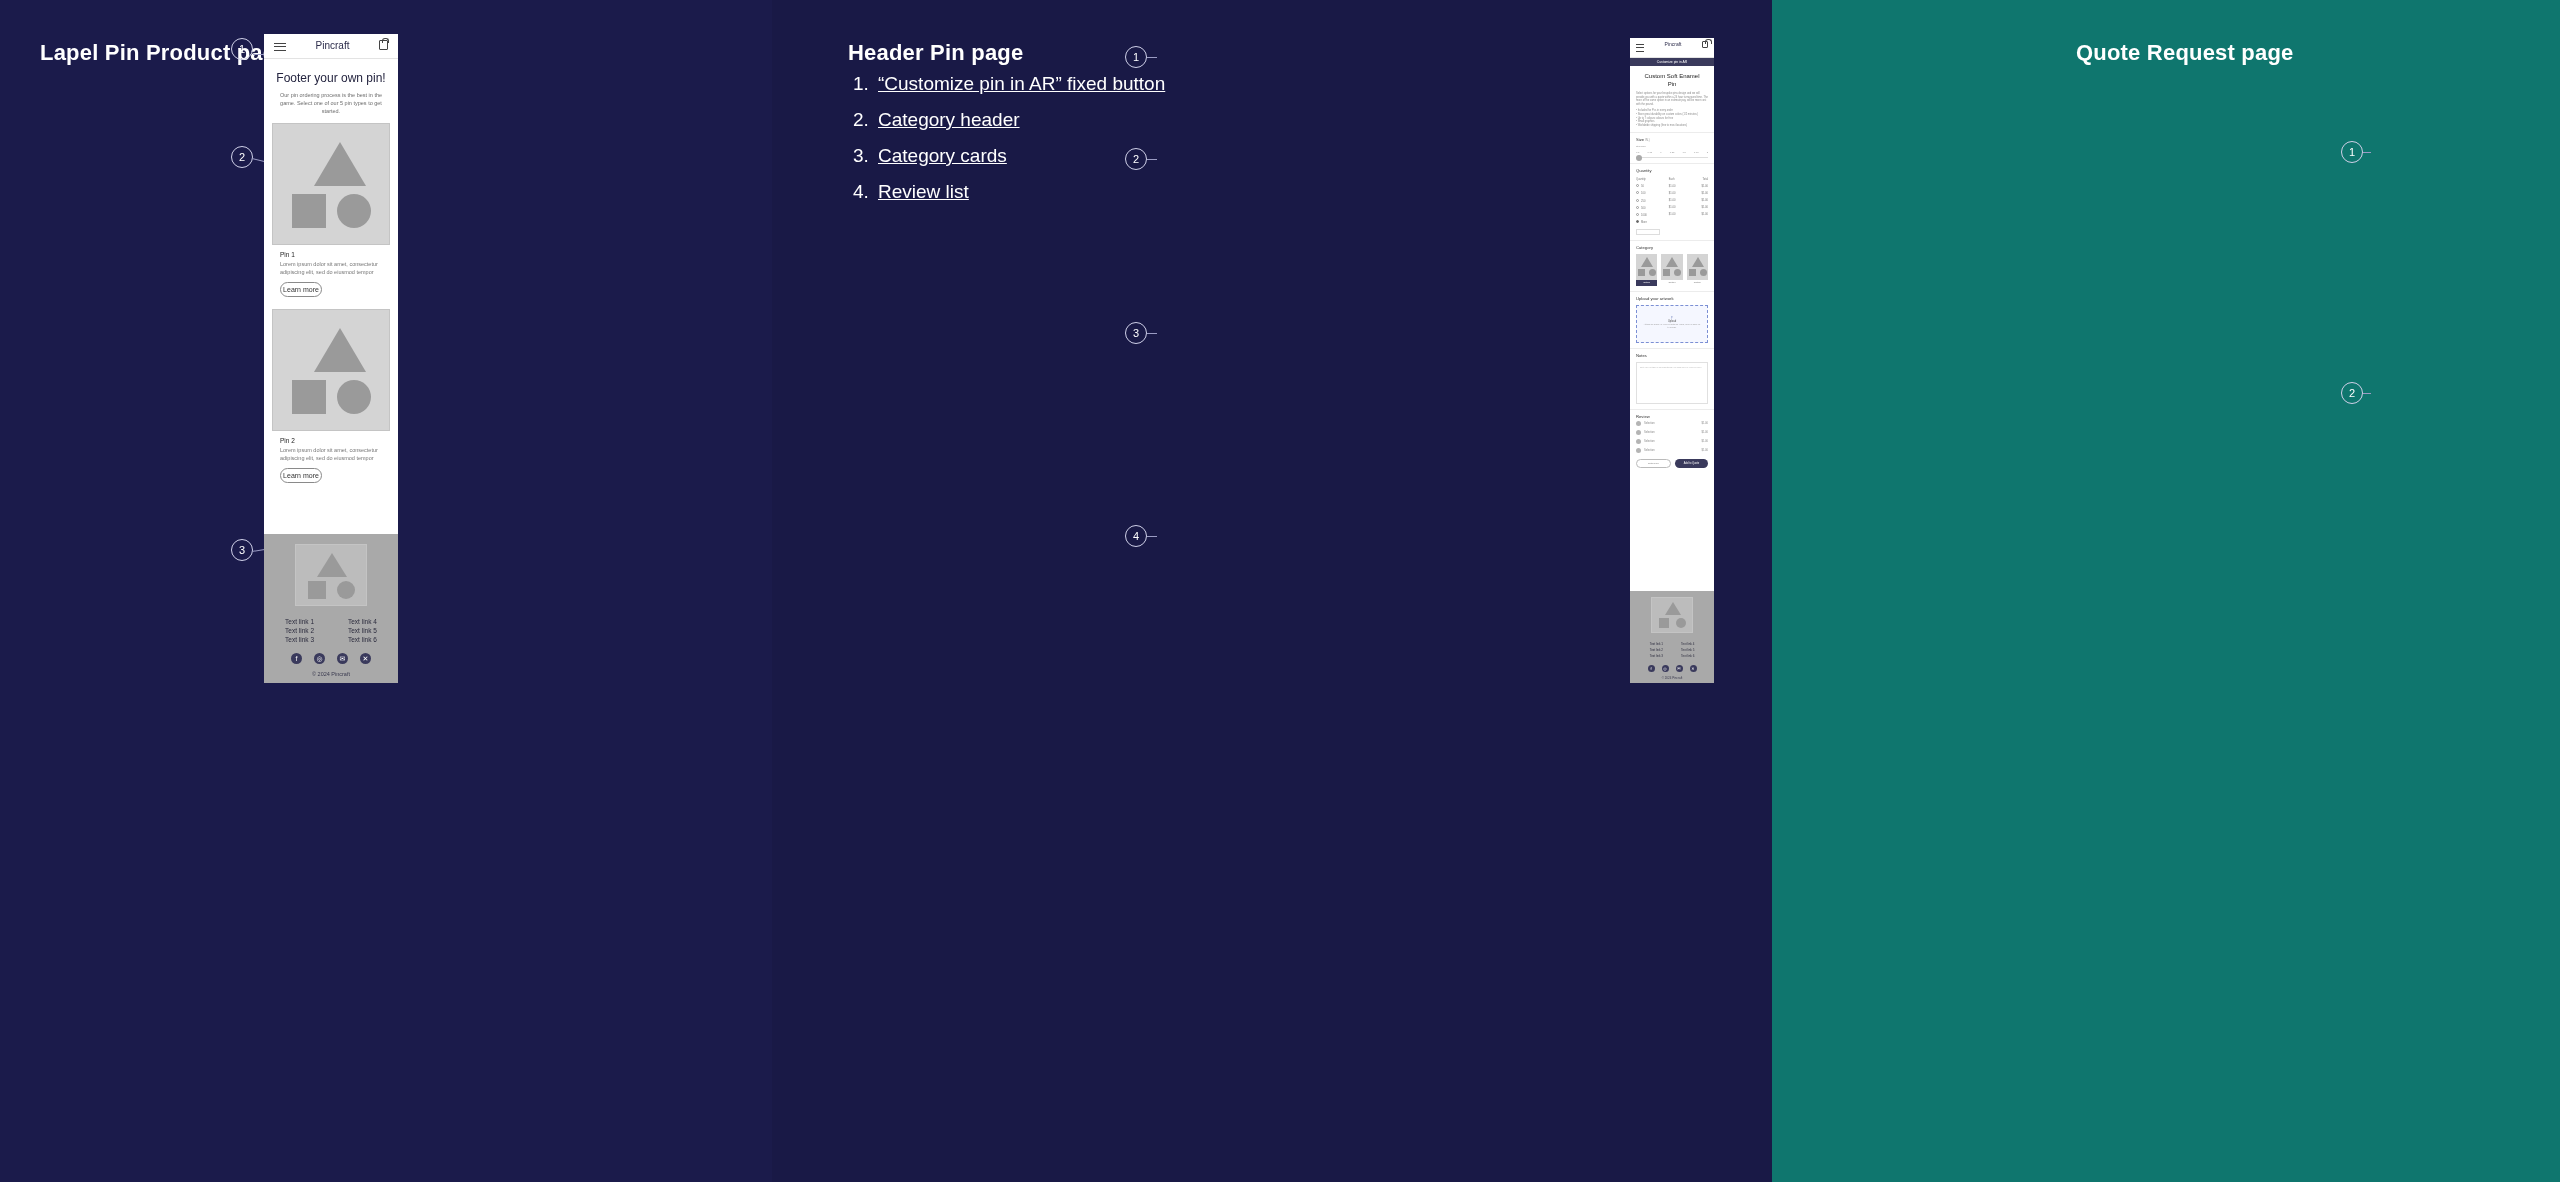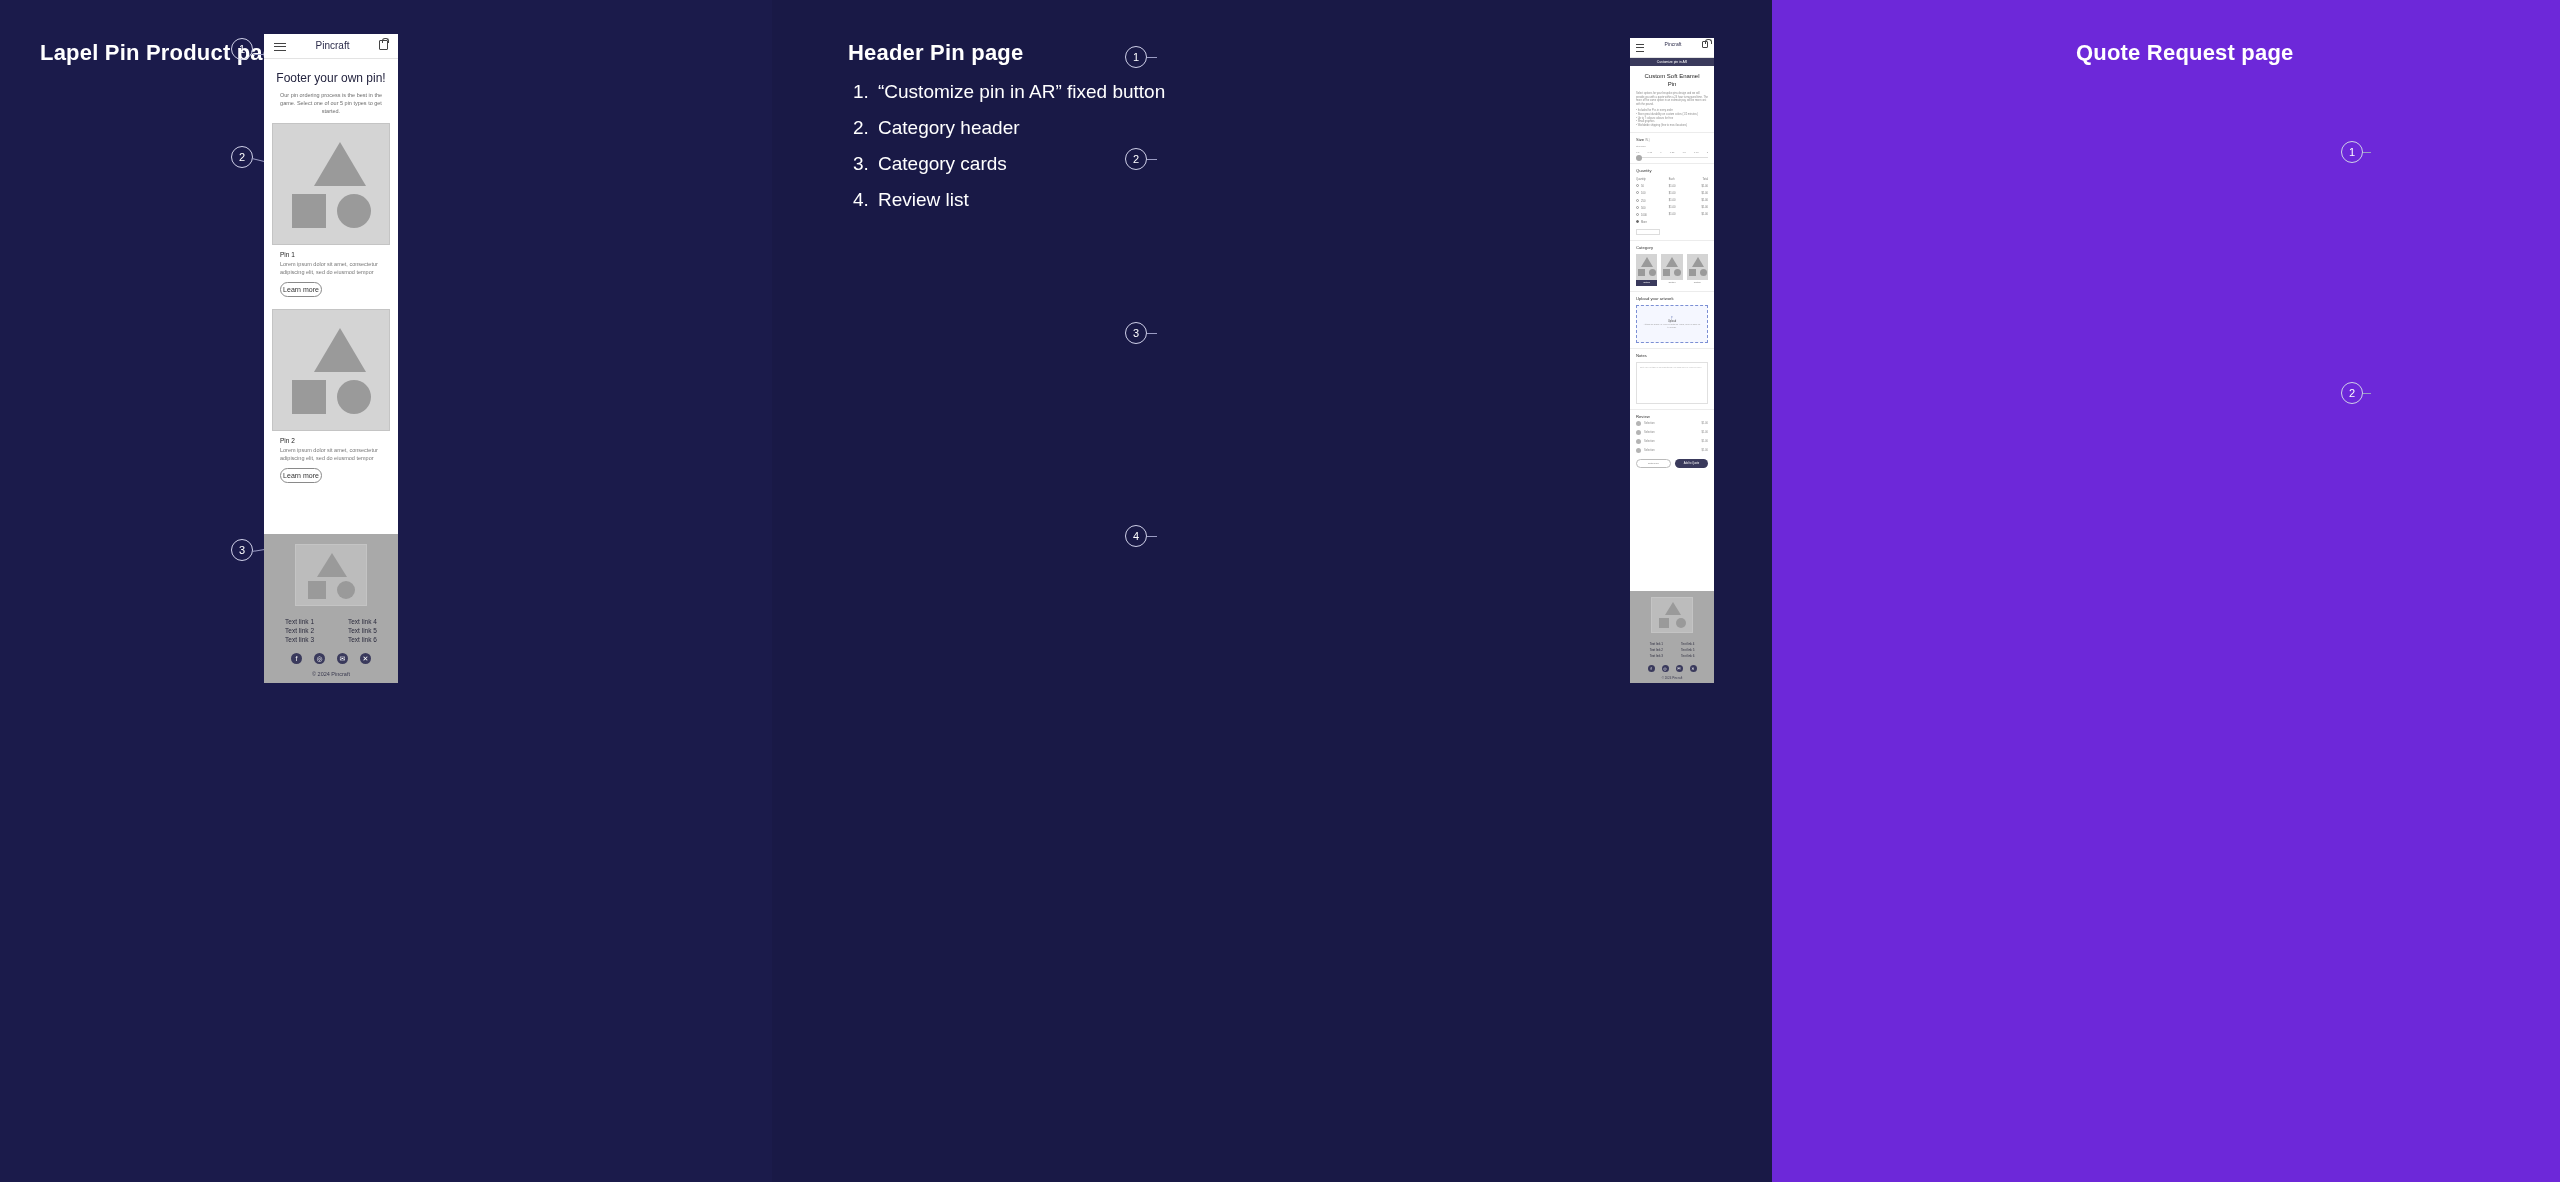--- a/index.html
+++ b/index.html
@@ -7,21 +7,21 @@
   body {
     width: 2560px; height: 1182px;
     font-family: "Liberation Sans", sans-serif;
     background: #1b1b4b;
     overflow: hidden;
   }
   .board { position: relative; width: 2560px; height: 1182px; display: flex; }
   .panel { position: relative; height: 1182px; }
   .panel-1 { width: 772px; background: #1b1b4b; }
   .panel-2 { width: 1000px; background: #191946; }
-  .panel-3 { width: 788px; background: #6d28d9; text-decoration: underline; }
+  .panel-3 { width: 788px; background: #0f766e; text-decoration: underline; }
 
   .panel-title {
     position: absolute;
     color: #ffffff;
     font-size: 22px;
     font-weight: bold;
     letter-spacing: 0.2px;
   }
   .panel-list {
     position: absolute;
@@ -215,21 +215,21 @@
           <i>✉</i>
           <i>✕</i>
         </div>
         <div class="copyright">© 2024 Pincraft</div>
       </div>
     </div>
   </div>
 
   <div class="panel panel-2">
     <div class="panel-title" style="left:76px; top:40px;">Header Pin page</div>
-    <ol class="panel-list" style="left:76px; top:74px;">
+    <ol class="panel-list" style="left:76px; top:66px;text-decoration:underline;">
       <li>“Customize pin in AR” fixed button</li>
       <li>Category header</li>
       <li>Category cards</li>
       <li>Review list</li>
     </ol>
 
     <div class="marker" style="left:353px; top:46px;">1</div>
     <div class="leader" style="left:375px; top:57px; width:10px;"></div>
 
     <div class="marker" style="left:353px; top:148px;">2</div>

